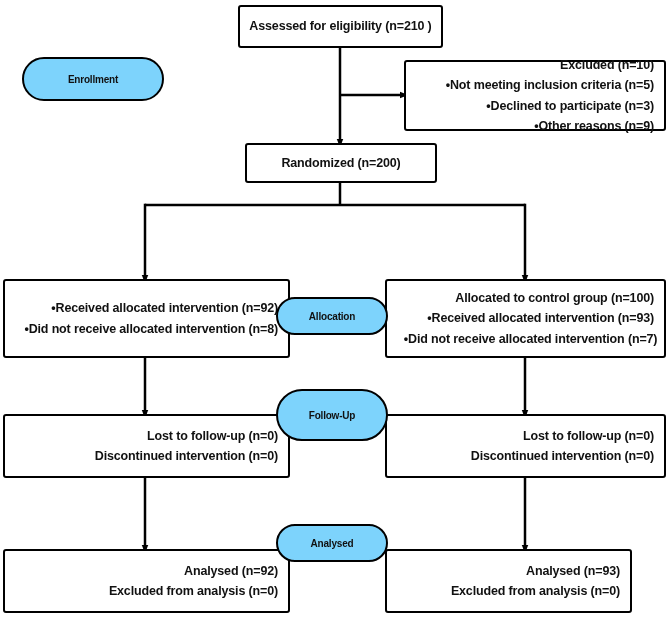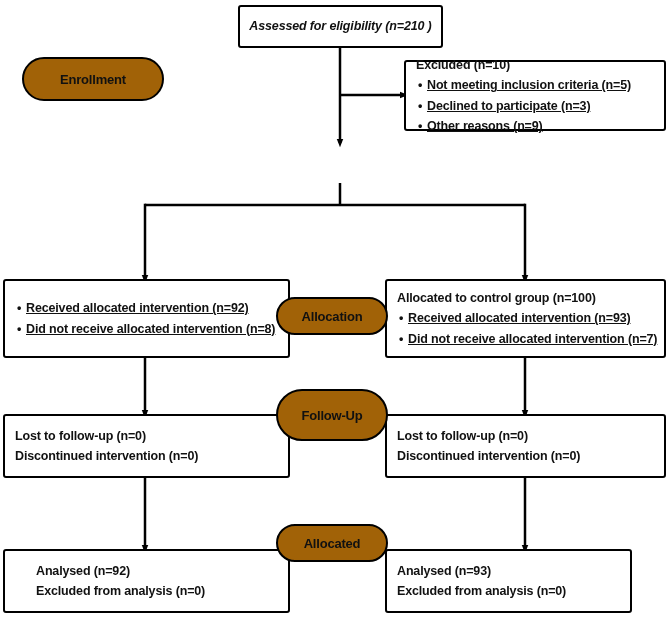--- a/index.html
+++ b/index.html
@@ -32,57 +32,56 @@
     border-radius: 3px;
     z-index: 2;
   }
   .node-body {
     padding: 0 10px;
     font-size: 12.5px;
     line-height: 1.62;
     color: #111111;
     font-weight: 600;
     letter-spacing: -0.15px;
+    text-align: right;
   }
   .node.centered {
     display: flex;
     align-items: center;
     justify-content: center;
   }
   .node.centered .node-body {
     padding: 0;
-    font-style: italic;
   }
   .node.stacked {
     display: flex;
     flex-direction: column;
     justify-content: center;
   }
   .line {
     white-space: nowrap;
   }
   .bullet-line {
     white-space: nowrap;
     padding-left: 2px;
-    text-decoration: underline;
   }
   .bullet-line .dot {
     display: inline-block;
     width: 9px;
   }
   .stage-pill {
     position: absolute;
     box-sizing: border-box;
-    background: #a16207;
+    background: #7dd3fc;
     border: 2.5px solid #000000;
     border-radius: 999px;
     display: flex;
     align-items: center;
     justify-content: center;
-    font-size: 13px;
+    font-size: 10px;
     font-weight: 700;
     color: #111111;
     z-index: 5;
     letter-spacing: -0.2px;
   }
 </style>
 </head>
 <body>
 
 <div id="diagram">
@@ -125,20 +124,25 @@
       </div>
       <div class="bullet-line">
         <span class="dot">•</span><span>Declined to participate (n=3)</span>
       </div>
       <div class="bullet-line">
         <span class="dot">•</span><span>Other reasons (n=9)</span>
       </div>
     </div>
   </div>
 
+  <div class="node centered" style="left:245px; top:143px; width:192px; height:40px;">
+    <div class="node-body">
+      <div class="line">Randomized (n=200)</div>
+    </div>
+  </div>
 
   <div class="stage-pill" style="left:276px; top:249px; width:112px; height:38px;margin-top:48px;">Allocation</div>
 
   <div class="node stacked" style="left:3px; top:279px; width:287px; height:79px;">
     <div class="node-body">
       <div class="bullet-line">
         <span class="dot">•</span><span>Received allocated intervention (n=92)</span>
       </div>
       <div class="bullet-line">
         <span class="dot">•</span><span>Did not receive allocated intervention (n=8)</span>
@@ -167,21 +171,21 @@
     </div>
   </div>
 
   <div class="node stacked" style="left:385px; top:414px; width:281px; height:64px;">
     <div class="node-body">
       <div class="line">Lost to follow-up (n=0)</div>
       <div class="line">Discontinued intervention (n=0)</div>
     </div>
   </div>
 
-  <div class="stage-pill" style="left:276px; top:524px; width:112px; height:38px;">Allocated</div>
+  <div class="stage-pill" style="left:276px; top:524px; width:112px; height:38px;">Analysed</div>
 
   <div class="node stacked" style="left:3px; top:549px; width:287px; height:64px;padding-left:21px;">
     <div class="node-body">
       <div class="line">Analysed (n=92)</div>
       <div class="line">Excluded from analysis (n=0)</div>
     </div>
   </div>
 
   <div class="node stacked" style="left:385px; top:549px; width:247px; height:64px;">
     <div class="node-body">

